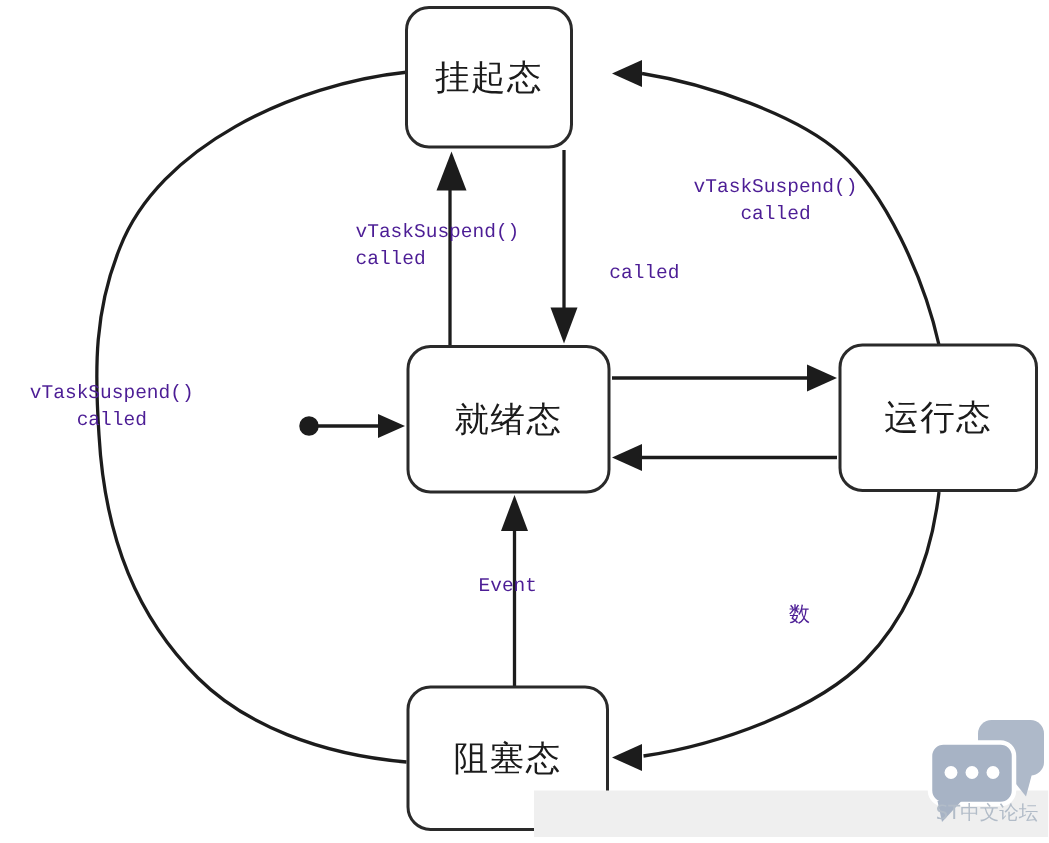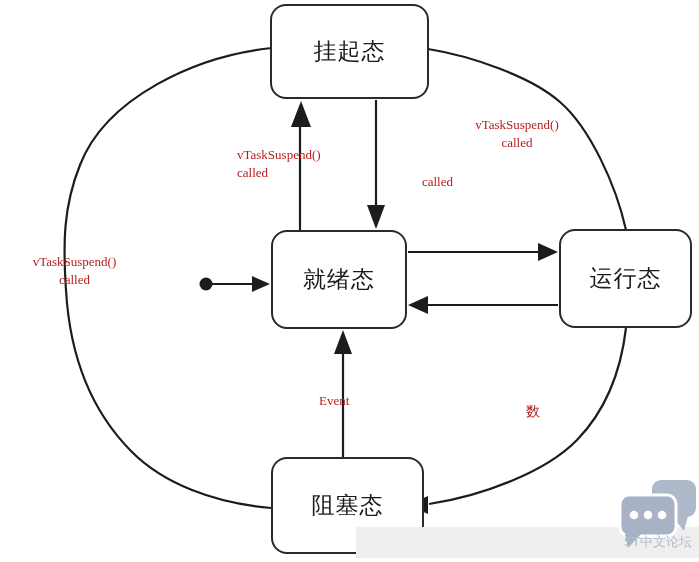--- a/index.html
+++ b/index.html
@@ -3,22 +3,22 @@
 <meta charset="utf-8">
 <style>
   html,body{margin:0;padding:0;background:#fff;}
   .canvas{position:relative;width:699px;height:562px;background:#ffffff;overflow:hidden;
           font-family:"DejaVu Sans","Liberation Sans",sans-serif;}
   .wires{position:absolute;left:0;top:0;width:699px;height:562px;}
   .state{position:absolute;box-sizing:border-box;border:2px solid #2a2a2a;border-radius:16px;
          background:#fff;display:flex;align-items:center;justify-content:center;
          font-family:"DejaVu Serif","Liberation Serif",serif;font-size:23px;color:#1b1b1b;
          letter-spacing:1px;}
-  .elabel{position:absolute;font-family:Liberation Serif, serif;
-          font-size:13px;line-height:18px;color:#b91c1c;white-space:nowrap;}
+  .elabel{position:absolute;font-family:Liberation Mono, monospace;
+          font-size:13px;line-height:18px;color:#4c1d95;white-space:nowrap;}
   .elabel span{display:block;}
   .align-right{text-align:right;}
   .align-center{text-align:center;}
   .cjk{font-size:14px;line-height:19px;}
   .blur-band{position:absolute;left:356px;top:527px;width:343px;height:31px;background:#efefef;}
   .wm-logo{position:absolute;left:618px;top:478px;width:80px;height:74px;}
   .wm-text{position:absolute;left:614px;top:533px;width:88px;text-align:center;
            font-size:13px;color:#b2bcc8;font-family:"DejaVu Sans","Liberation Sans",sans-serif;}
 </style>
 </head>
@@ -53,49 +53,49 @@
       <polygon points="301,101 291,127 311,127"></polygon>
       <polygon points="376,229 367,205 385,205"></polygon>
       <polygon points="343,330 334,354 352,354"></polygon>
       <polygon points="558,252 538,243 538,261"></polygon>
       <polygon points="408,305 428,296 428,314"></polygon>
       <polygon points="408,49 428,40 428,58"></polygon>
       <polygon points="408,505 428,496 428,514"></polygon>
     </g>
   </svg>
 
-  <div class="state" style="left:270px;top:4px;width:159px;height:95px;">
+  <div class="state" style="left:270px;top:4px;width:112px;height:95px;">
     <span>挂起态</span>
   </div>
   <div class="state" style="left:559px;top:229px;width:133px;height:99px;">
     <span>运行态</span>
   </div>
   <div class="state" style="left:271px;top:230px;width:136px;height:99px;">
     <span>就绪态</span>
   </div>
-  <div class="state" style="left:271px;top:457px;width:153px;height:97px;">
+  <div class="state" style="left:271px;top:457px;width:135px;height:97px;">
     <span>阻塞态</span>
   </div>
 
   <div class="elabel" style="left:237px;top:146px;">
     <span>vTaskSuspend()</span>
     <span>called</span>
   </div>
   <div class="elabel align-right" style="left:340px;top:173px;width:113px;">
     <span>called</span>
   </div>
   <div class="elabel align-center" style="left:437px;top:116px;width:160px;">
     <span>vTaskSuspend()</span>
     <span>called</span>
   </div>
   <div class="elabel align-center" style="left:2px;top:253px;width:145px;">
     <span>vTaskSuspend()</span>
     <span>called</span>
   </div>
-  <div class="elabel" style="left:319px;top:392px;">
+  <div class="elabel" style="left:319px;top:382px;">
     <span>Event</span>
   </div>
   <div class="elabel align-center cjk" style="left:455px;top:402px;width:156px;">
     <span>数</span>
   </div>
 
   <div class="blur-band"></div>
 
   <svg class="wm-logo" viewBox="0 0 80 74" xmlns="http://www.w3.org/2000/svg">
     <rect x="34" y="2" width="44" height="37" rx="9" fill="#aeb9c9"></rect>

